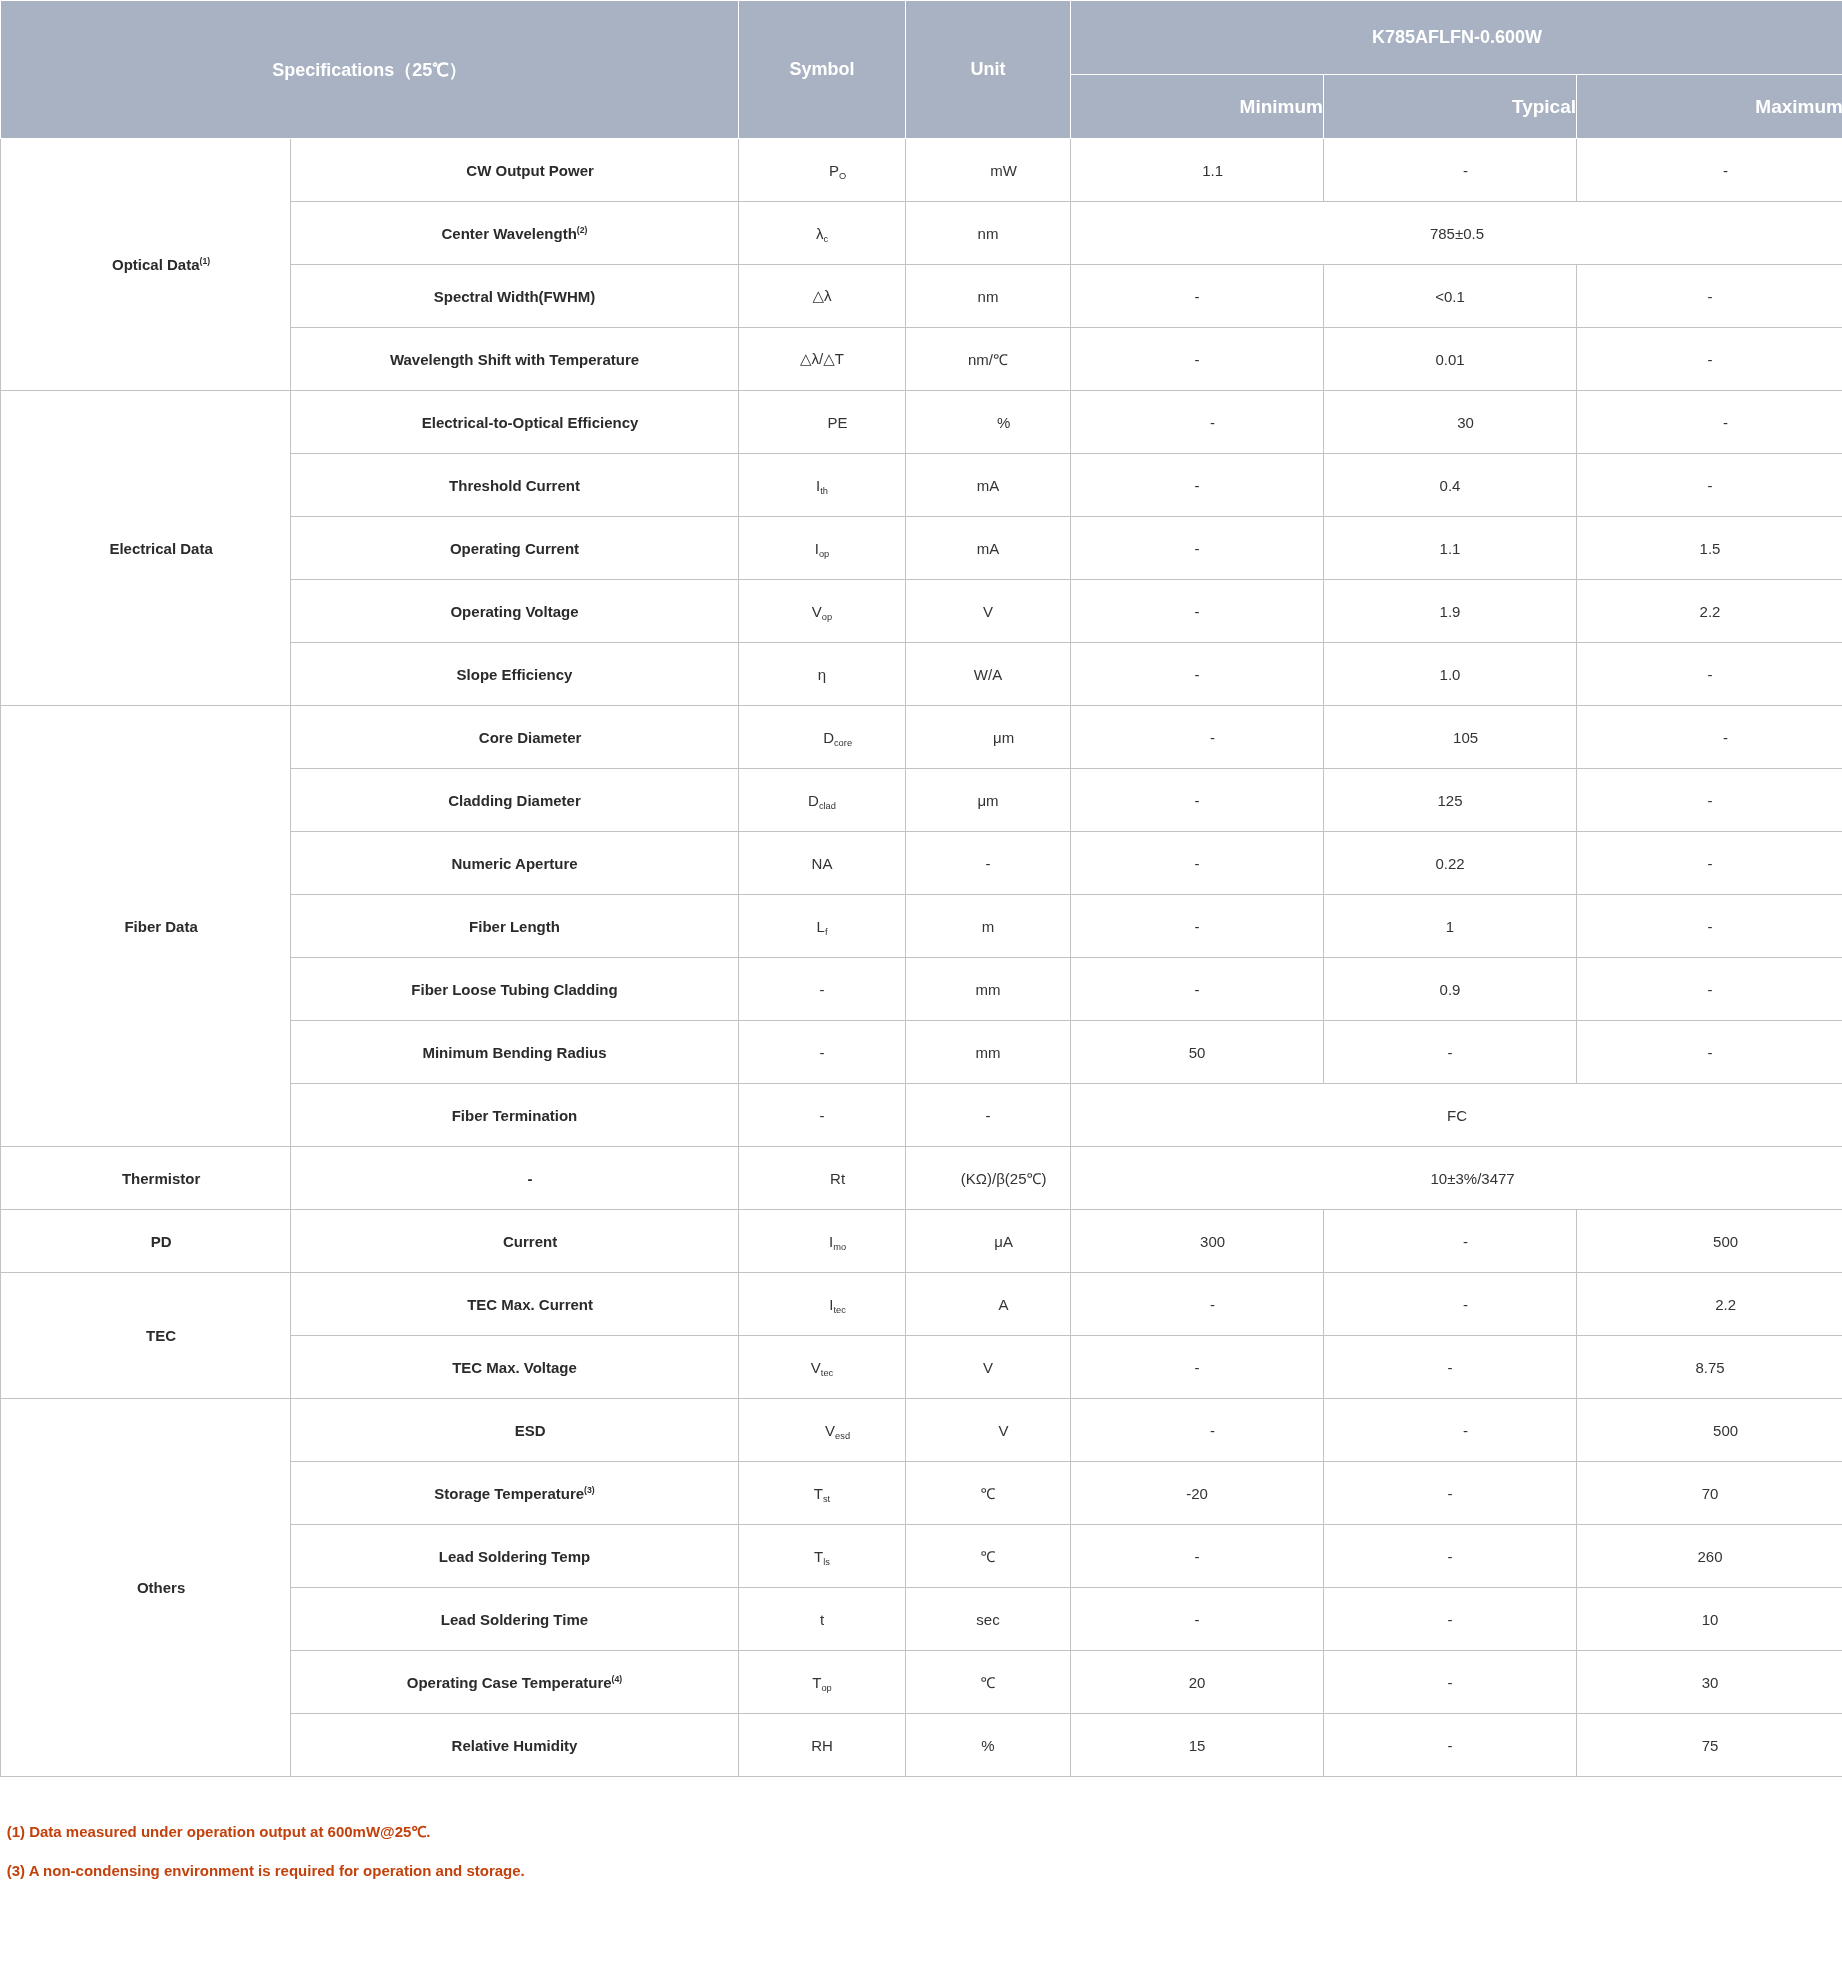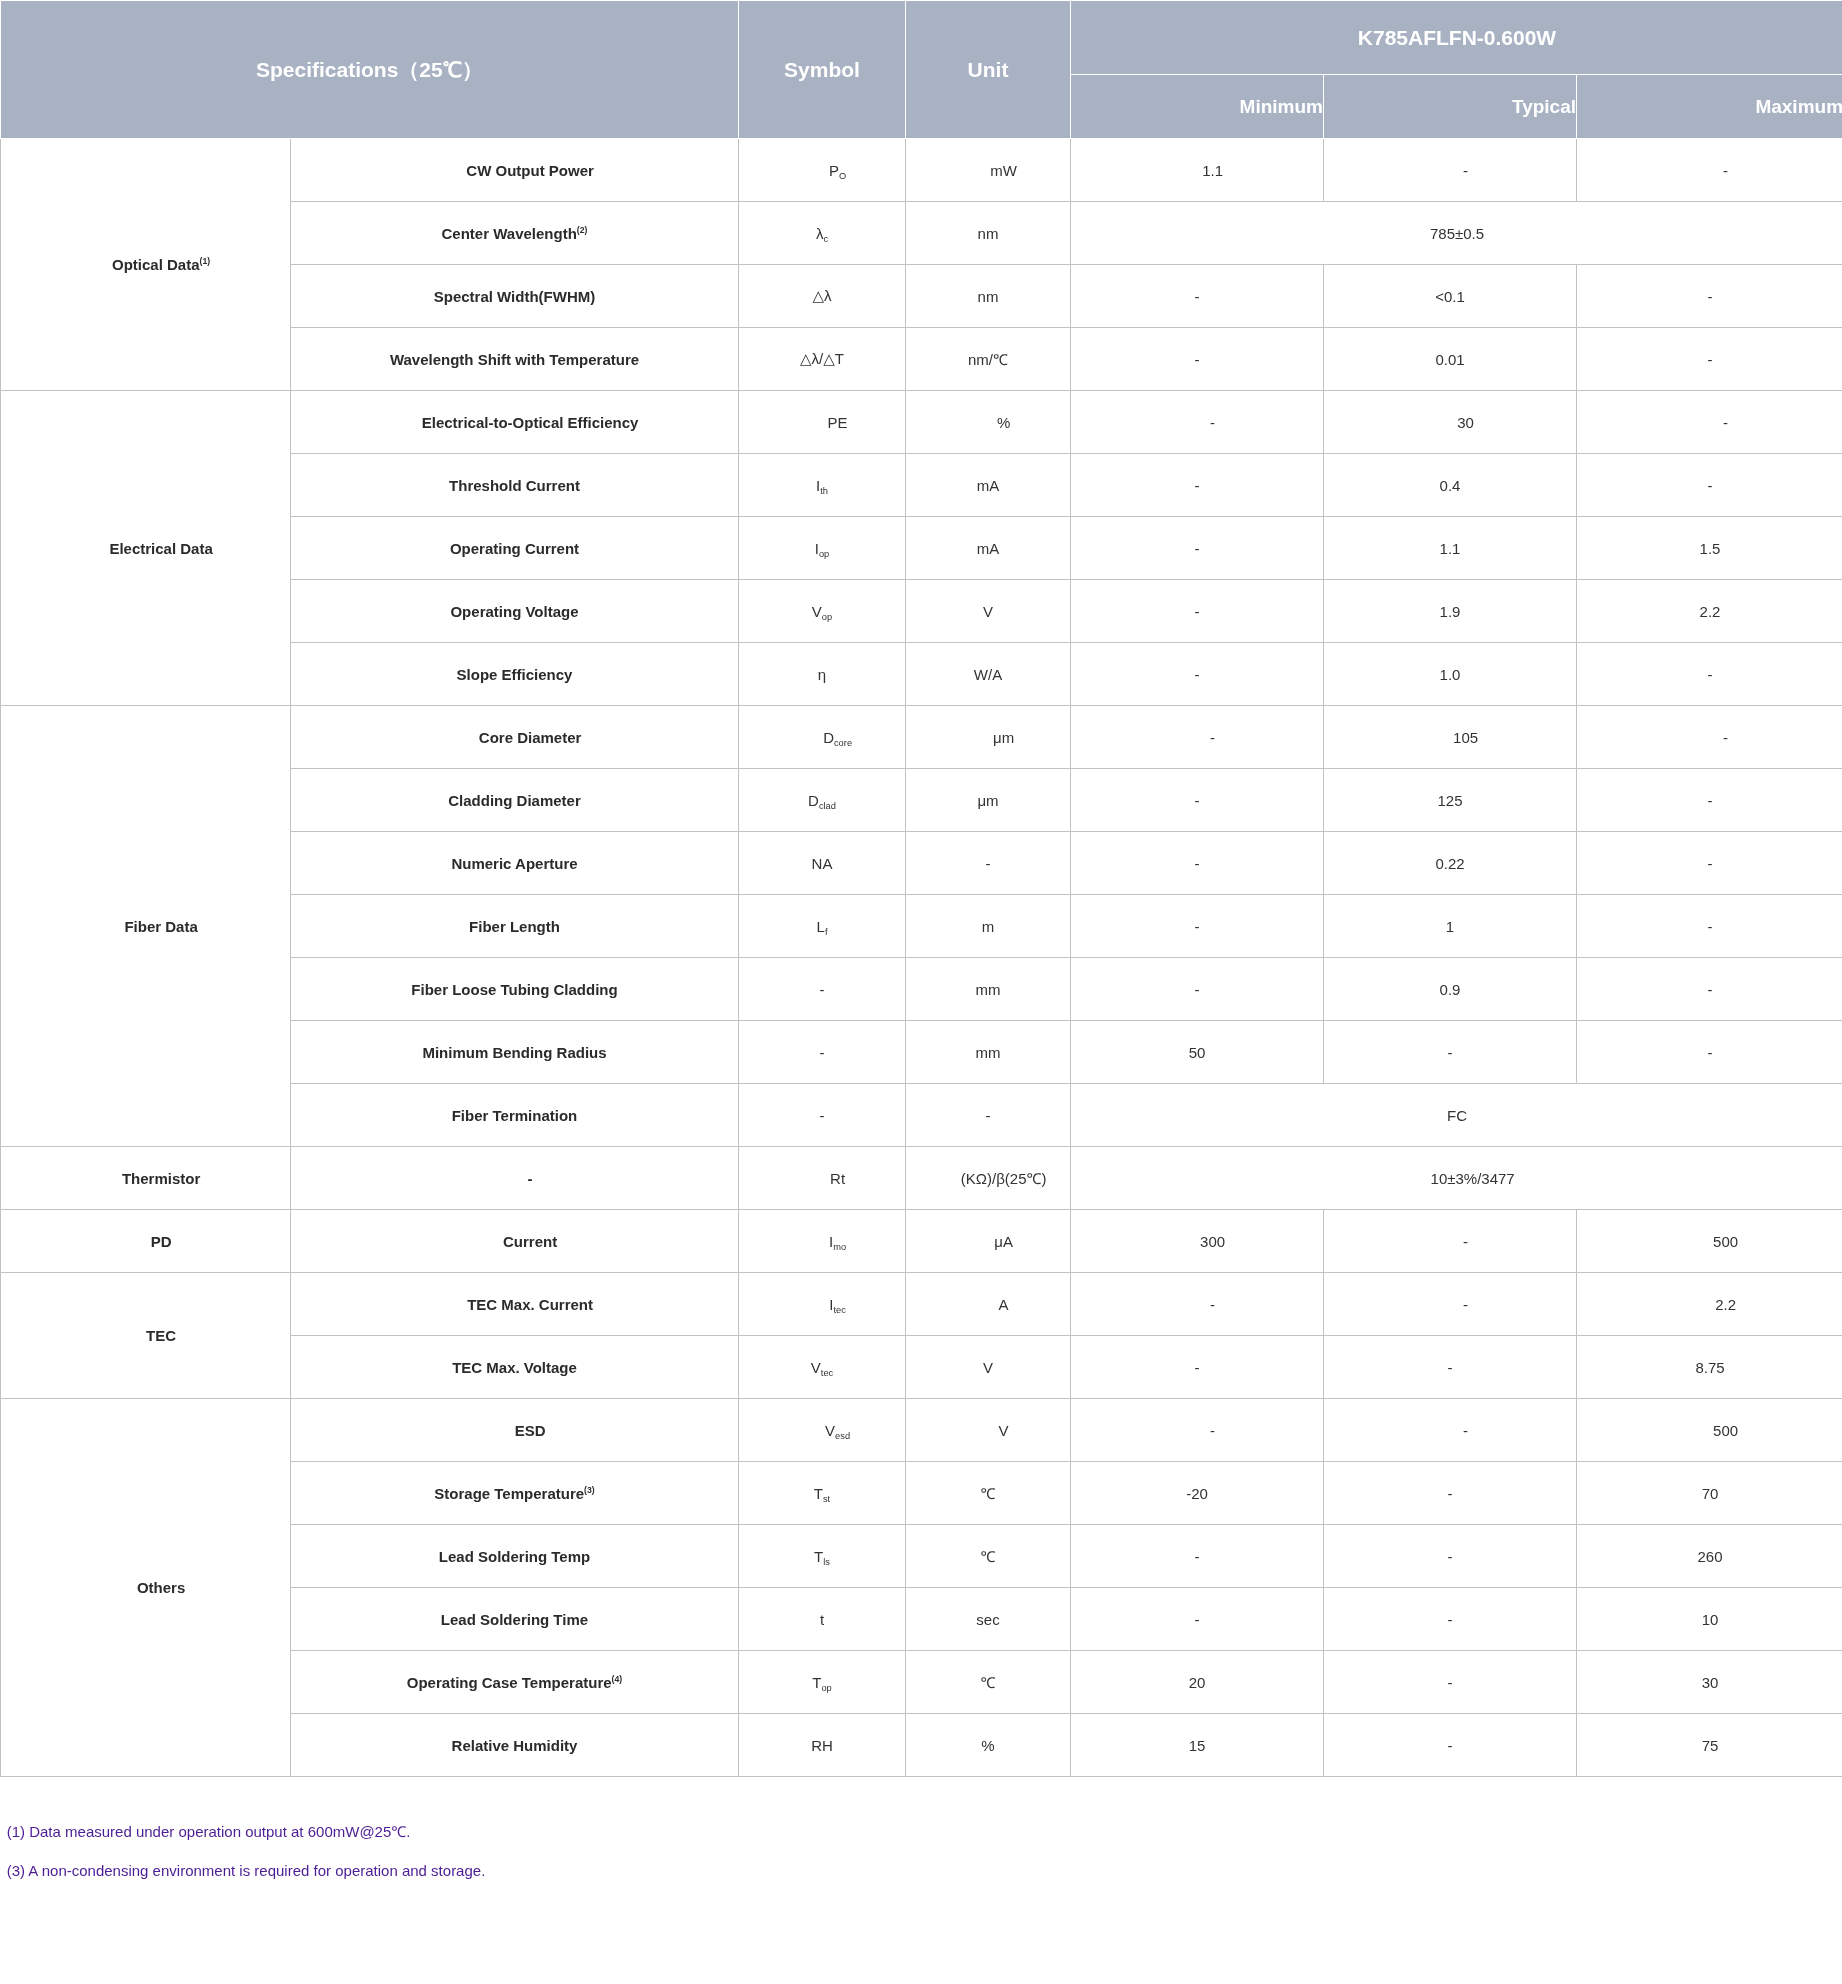--- a/index.html
+++ b/index.html
@@ -25,21 +25,21 @@
   col.c-max  { width: 267px; }
 
   thead th {
     background: #a9b2c3;
     color: #ffffff;
     border: 1.9px solid #ffffff;
     font-weight: 700;
     text-align: center;
     vertical-align: middle;
   }
-  tr.h1 th { height: 74px; font-size: 21px; margin-top: 44px; }
+  tr.h1 th { height: 74px; font-size: 18px; margin-top: 44px; }
   tr.h2 th { height: 64px; font-size: 19px; text-align: right; }
   th.specs-head { font-size: 22px; }
 
   tbody td {
     border: 1px solid #c2c2c2;
     text-align: center;
     vertical-align: middle;
     height: 63px;
     font-size: 15px;
     color: #333333;
@@ -54,22 +54,22 @@
   sub.sym-sub { font-size: 0.62em; vertical-align: baseline; position: relative; top: 0.35em; }
 
   .footnotes {
     position: absolute;
     left: 6.7px;
     top: 1824px;
     width: 1776px;
   }
   .footnotes p {
     font-size: 15px;
-    font-weight: 400;
-    color: #4c1d95;
+    font-weight: 700;
+    color: #c2410c;
     margin-bottom: 22px;
     line-height: 1.1;
   }
 </style>
 </head>
 <body>
 
 <table class="spec">
   <colgroup>
     <col class="c-cat">

